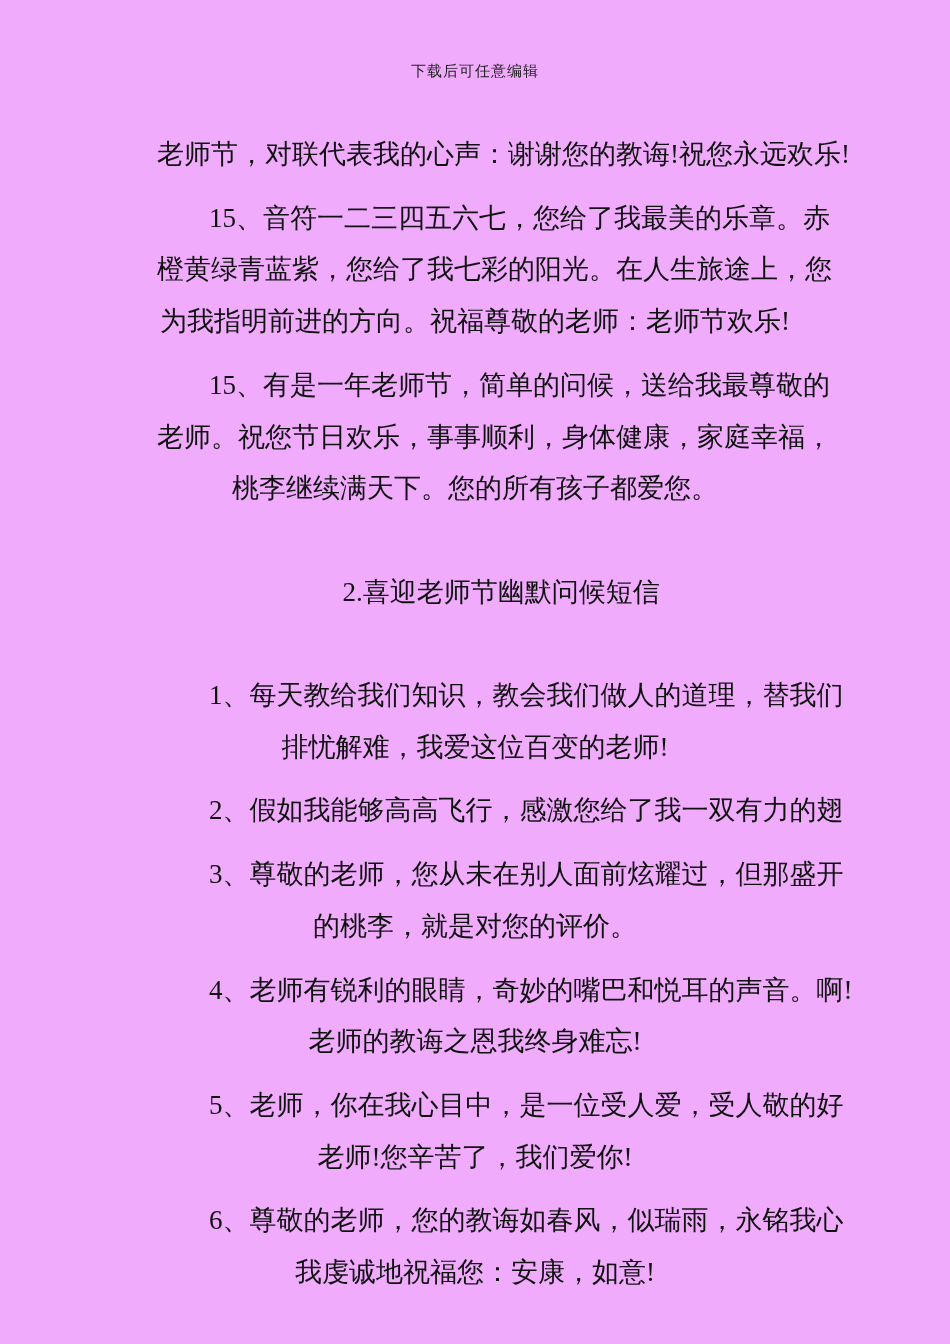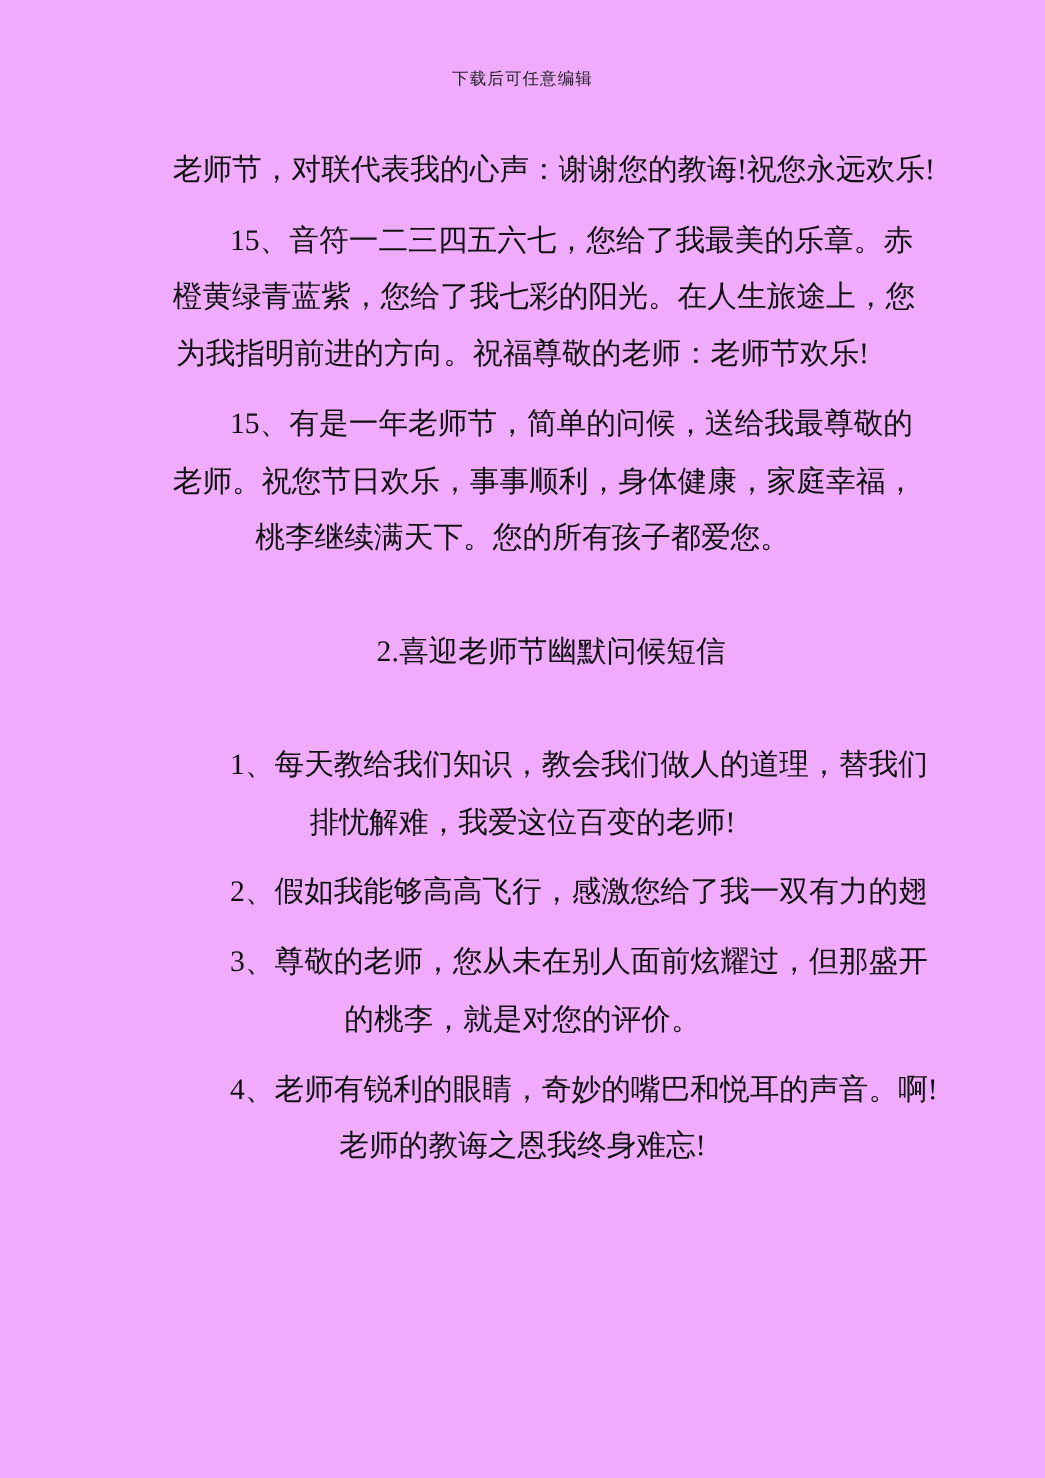--- a/index.html
+++ b/index.html
@@ -83,14 +83,22 @@
         <div class="line fill indent">2、假如我能够高高飞行，感激您给了我一双有力的翅</div>
       </div>
       <div class="para">
         <div class="line fill indent">3、尊敬的老师，您从未在别人面前炫耀过，但那盛开</div>
         <div class="line">的桃李，就是对您的评价。</div>
       </div>
       <div class="para">
         <div class="line fill indent">4、老师有锐利的眼睛，奇妙的嘴巴和悦耳的声音。啊!</div>
         <div class="line">老师的教诲之恩我终身难忘!</div>
       </div>
+      <div class="para">
+        <div class="line fill indent">5、老师，你在我心目中，是一位受人爱，受人敬的好</div>
+        <div class="line">老师!您辛苦了，我们爱你!</div>
+      </div>
+      <div class="para">
+        <div class="line fill indent">6、尊敬的老师，您的教诲如春风，似瑞雨，永铭我心</div>
+        <div class="line">我虔诚地祝福您：安康，如意!</div>
+      </div>
     </div>
 </div>
 
 </body></html>

